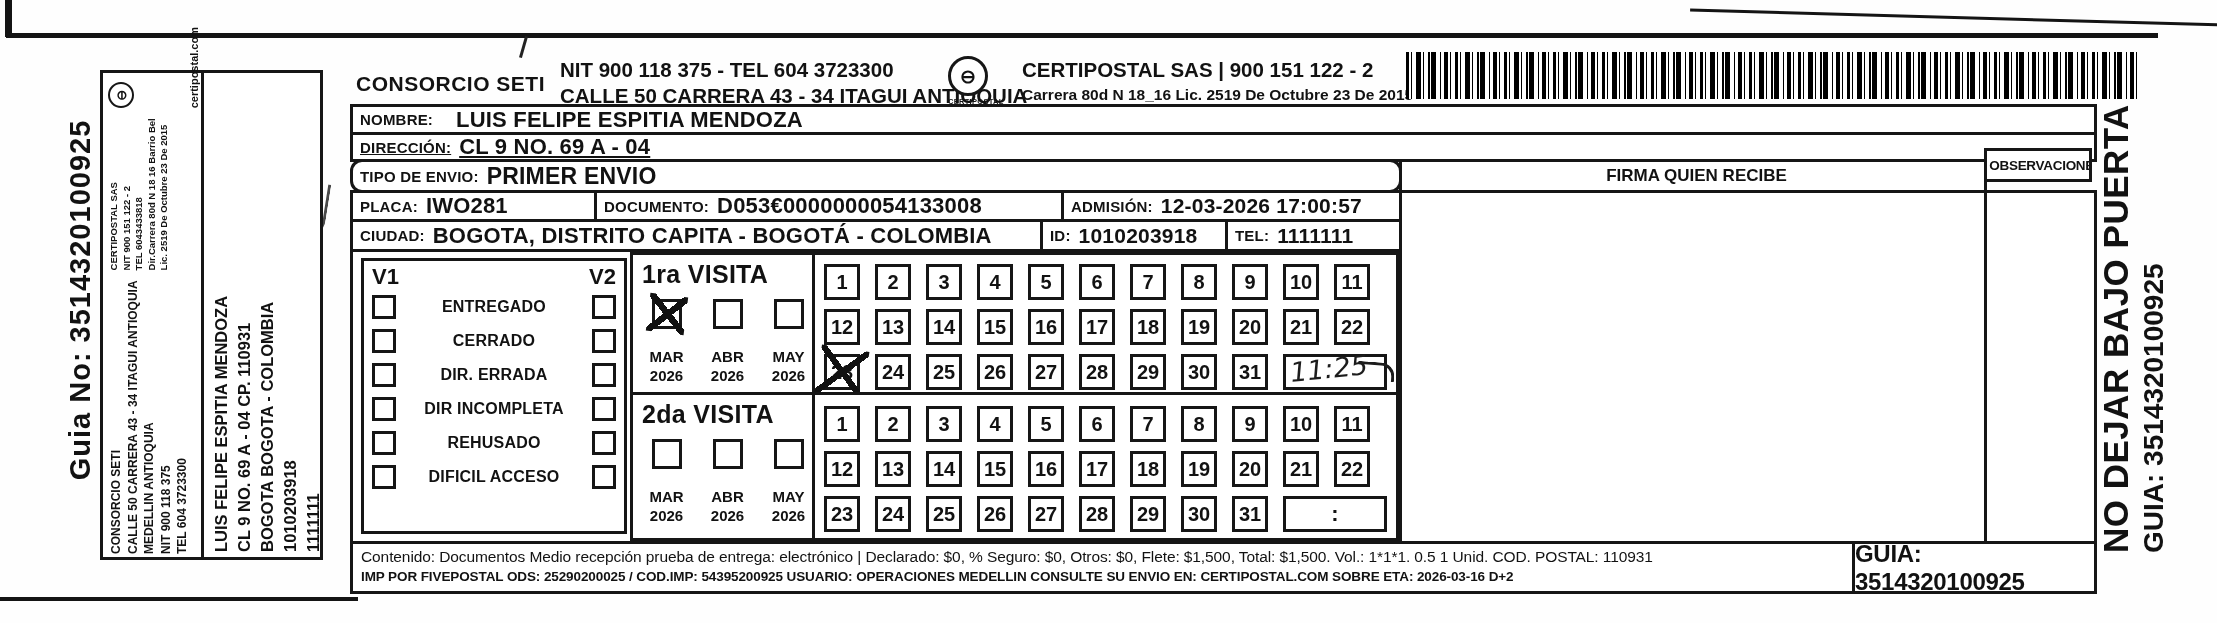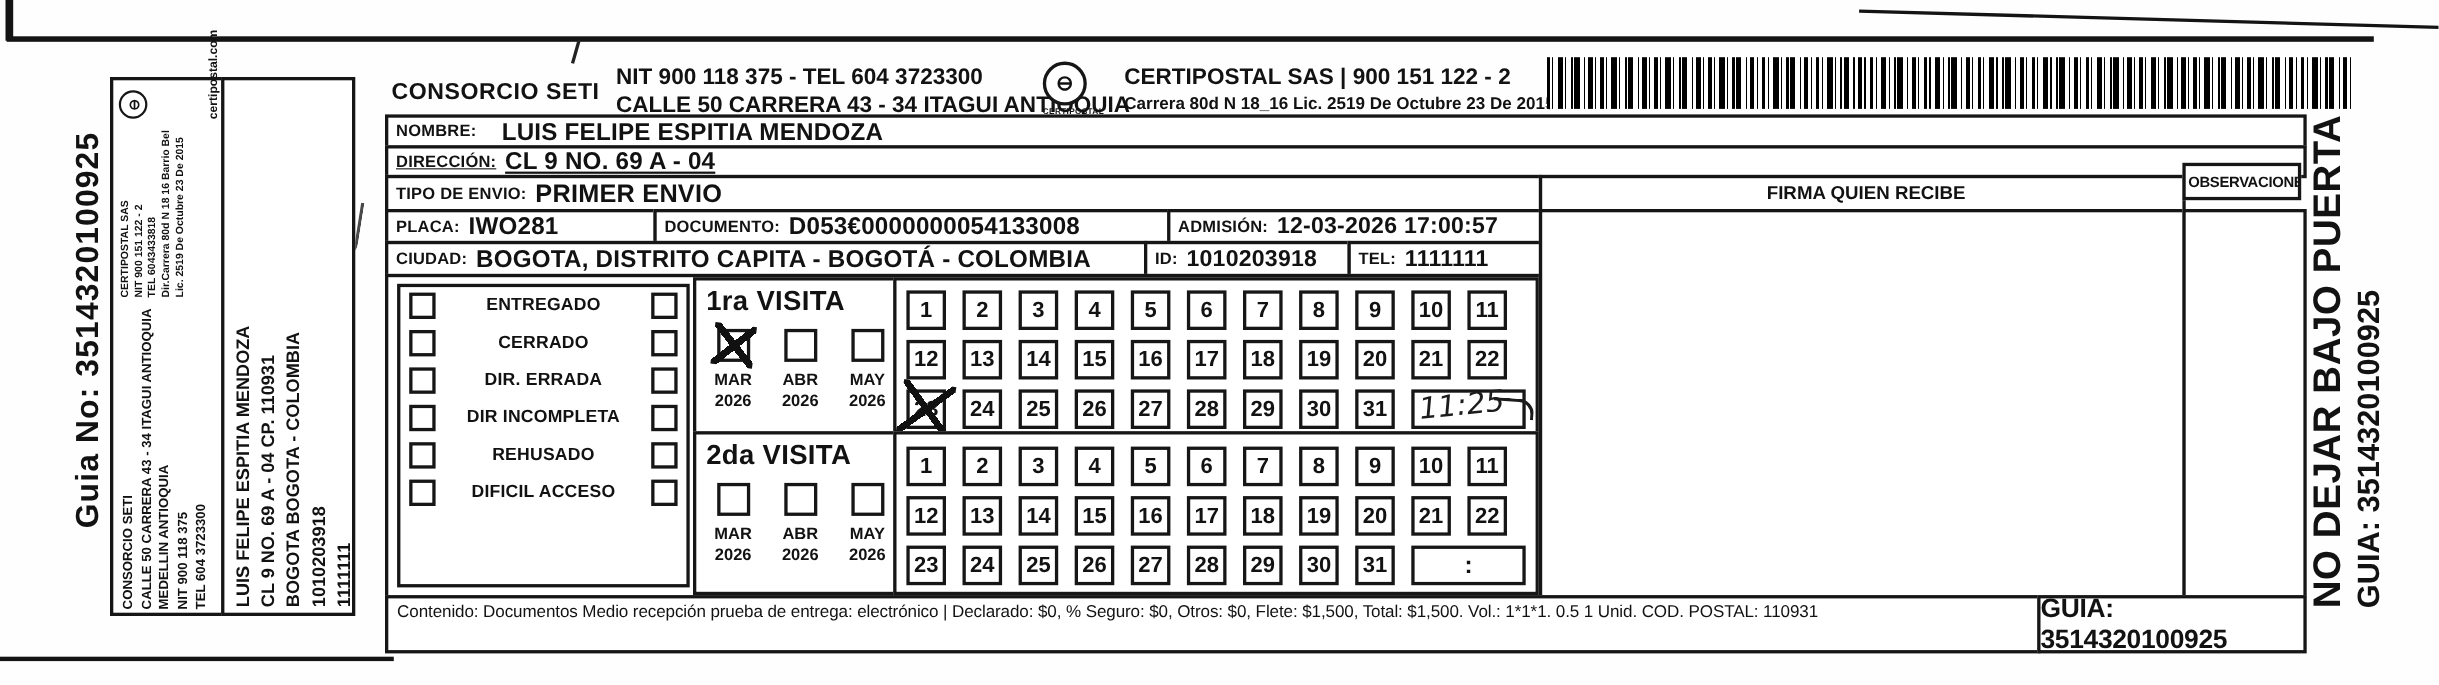--- a/index.html
+++ b/index.html
@@ -43,21 +43,21 @@
   
   .shead{display:flex;justify-content:space-between;padding:3px 8px 0 8px;font-size:22px;font-weight:bold;}
   .srow{display:flex;align-items:center;height:34px;padding:0 8px;}
   .slabel{flex:1;text-align:center;font-size:16px;font-weight:bold;letter-spacing:.2px;}
   
   .vtitle{font-size:25px;font-weight:bold;margin:5px 0 0 9px;letter-spacing:.3px;}
   .mrow{display:flex;gap:14px;padding:10px 0 0 10px;}
   .mgroup{width:48px;text-align:center;}
   .mgroup .cb{width:30px;height:30px;}
   .mgroup .cb.checked::after{inset:-7px;transform:rotate(7deg);}
-  .mlabel{font-size:15px;font-weight:bold;line-height:1.25;margin-top:3px;}
+  .mlabel{font-size:15px;font-weight:bold;line-height:1.25;margin-top:15px;}
   .ylabel{font-size:15px;font-weight:bold;line-height:1.2;}
   
   .grid{position:absolute;padding:9px 0 0 9px;}
   .drow{display:flex;margin-bottom:9px;}
   .dcell{position:relative;width:36px;height:36px;border:3px solid #161616;box-sizing:border-box;
          margin-right:15px;display:flex;align-items:center;justify-content:center;
          font-size:20px;font-weight:bold;background:#fff;flex:none;}
   .dcell.crossed::after{content:"";position:absolute;inset:-9px;
       background:linear-gradient(45deg,transparent 46%,#111 46% 55%,transparent 55%),
                  linear-gradient(135deg,transparent 46%,#111 46% 55%,transparent 55%);
@@ -138,21 +138,21 @@
   <div class="abs barcode" style="left:1406px;top:52px;width:734px;height:47px;"></div>
 
   <div class="bx row" style="left:350px;top:104px;width:1747px;height:31px;gap:15px;">
     <span class="lbl">NOMBRE:</span>
     <span class="val">LUIS FELIPE ESPITIA MENDOZA</span>
   </div>
   <div class="bx row" style="left:350px;top:132px;width:1747px;height:30px;text-decoration:underline;">
     <span class="lbl">DIRECCIÓN:</span>
     <span class="val">CL 9 NO. 69 A - 04</span>
   </div>
-  <div class="bx row" style="left:350px;top:159px;width:1052px;height:34px;">
+  <div class="bx row" style="left:350px;top:159px;width:1052px;height:34px;border-radius:12px;">
     <span class="lbl">TIPO DE ENVIO:</span>
     <span class="val" style="font-size:23px;">PRIMER ENVIO</span>
   </div>
   <div class="bx row" style="left:1399px;top:159px;width:588px;height:34px;justify-content:center;">
     <span class="b" style="font-size:17px;">FIRMA QUIEN RECIBE</span>
   </div>
   <div class="bx row" style="left:1984px;top:148px;width:108px;height:34px;justify-content:center;padding-left:16px;">
     <span class="b" style="font-size:13.5px;letter-spacing:-.3px;">OBSERVACIONES</span>
   </div>
 
@@ -178,20 +178,24 @@
     <span class="val" style="font-size:21px;">1010203918</span>
   </div>
   <div class="bx row" style="left:1225px;top:219px;width:177px;height:33px;">
     <span class="lbl">TEL:</span>
     <span class="val" style="font-size:21px;">1111111</span>
   </div>
 
   <div class="bx" style="left:350px;top:249px;width:1052px;height:295px;">
 
     <div class="bx" style="left:8px;top:6px;width:266px;height:276px;">
+      <div class="shead">
+        <span>V1</span>
+        <span>V2</span>
+      </div>
       <div>
           <div class="srow">
             <span class="cb"></span>
             <span class="slabel">ENTREGADO</span>
             <span class="cb"></span>
           </div>
           <div class="srow">
             <span class="cb"></span>
             <span class="slabel">CERRADO</span>
             <span class="cb"></span>
@@ -324,20 +328,21 @@
           </div>
         </div>
     </div>
   </div>
 
   <div class="bx" style="left:1399px;top:190px;width:588px;height:354px;"></div>
   <div class="bx" style="left:1984px;top:190px;width:113px;height:354px;"></div>
 
   <div class="bx" style="left:350px;top:541px;width:1505px;height:53px;padding:4px 8px;">
     <div class="f1">Contenido: Documentos Medio recepción prueba de entrega: electrónico | Declarado: $0, % Seguro: $0, Otros: $0, Flete: $1,500, Total: $1,500. Vol.: 1*1*1. 0.5  1 Unid. COD. POSTAL: 110931</div>
+    <div class="f2">IMP POR FIVEPOSTAL ODS: 25290200025 / COD.IMP: 54395200925 USUARIO: OPERACIONES MEDELLIN CONSULTE SU ENVIO EN: CERTIPOSTAL.COM SOBRE ETA: 2026-03-16 D+2</div>
   </div>
   <div class="bx fguia" style="left:1852px;top:541px;width:245px;height:53px;">
     <span>GUIA: 3514320100925</span>
   </div>
 
   <div class="vwrap sideR" style="left:2096px;top:553px;width:505px;height:72px;">
     <div class="warn">NO DEJAR BAJO PUERTA</div>
     <div class="g2">GUIA: 3514320100925</div>
   </div>
 

